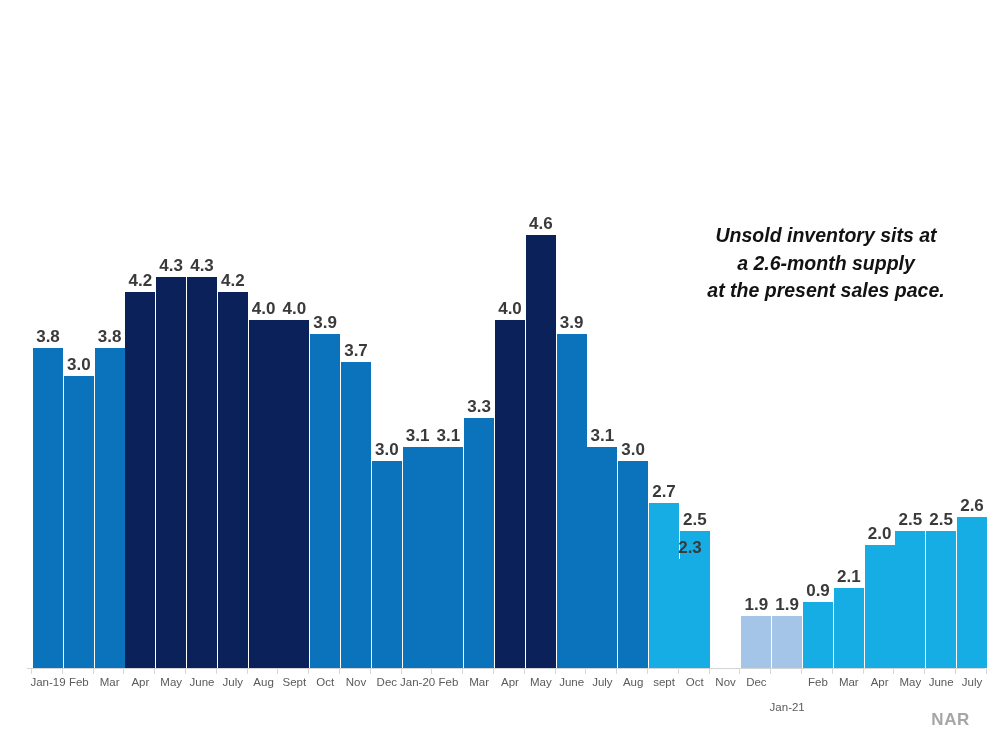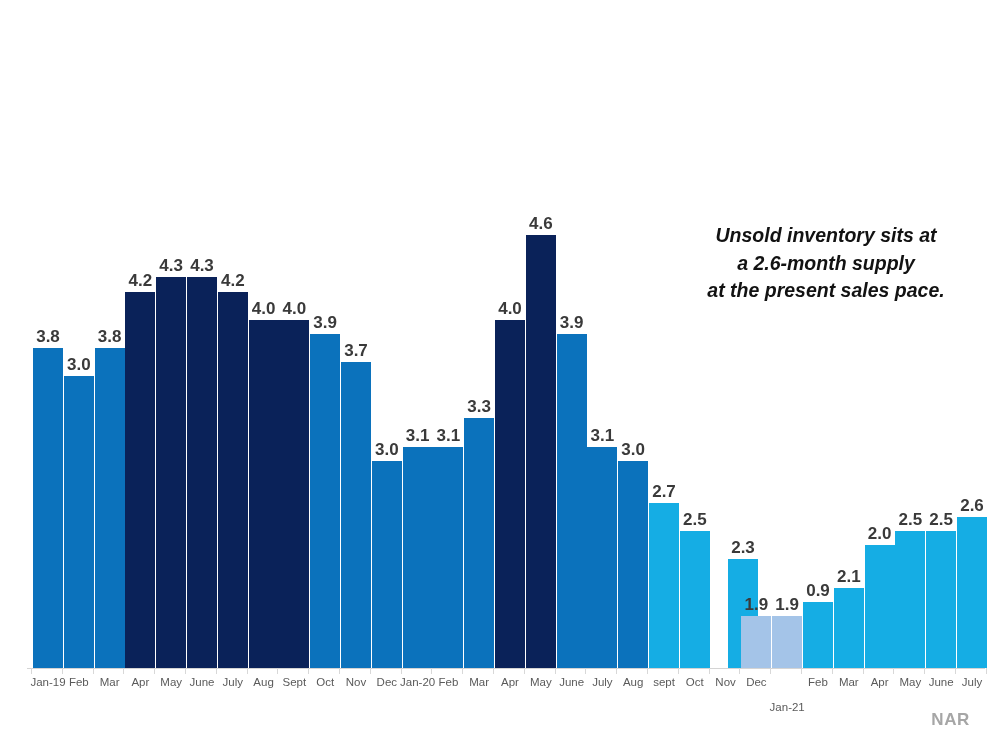--- a/index.html
+++ b/index.html
@@ -203,21 +203,21 @@
         <div class="bar-label">2.7</div>
       </div>
       <div class="tick" style="left: 647px;"></div>
       <div class="cat-label" style="left: 664px;">sept</div>
       <div class="bar-slot" style="left: 679.8px; width: 30px; height: 136.77px;">
         <div class="bar" title="Oct: 2.5" style="height: 136.77px; background: rgb(21, 173, 228);"></div>
         <div class="bar-label">2.5</div>
       </div>
       <div class="tick" style="left: 677.8px;"></div>
       <div class="cat-label" style="left: 694.8px;">Oct</div>
-      <div class="bar-slot" style="left: 728px; width: 30px; height: 108.57px;">
+      <div class="bar-slot" style="left: 675px; width: 30px; height: 108.57px;">
         <div class="bar" title="Nov: 2.3" style="height: 108.57px; background: rgb(21, 173, 228);"></div>
         <div class="bar-label">2.3</div>
       </div>
       <div class="tick" style="left: 708.6px;"></div>
       <div class="cat-label" style="left: 725.6px;">Nov</div>
       <div class="bar-slot" style="left: 741.4px; width: 30px; height: 52.17px;">
         <div class="bar" title="Dec: 1.9" style="height: 52.17px; background: rgb(164, 196, 232);"></div>
         <div class="bar-label">1.9</div>
       </div>
       <div class="tick" style="left: 739.4px;"></div>

